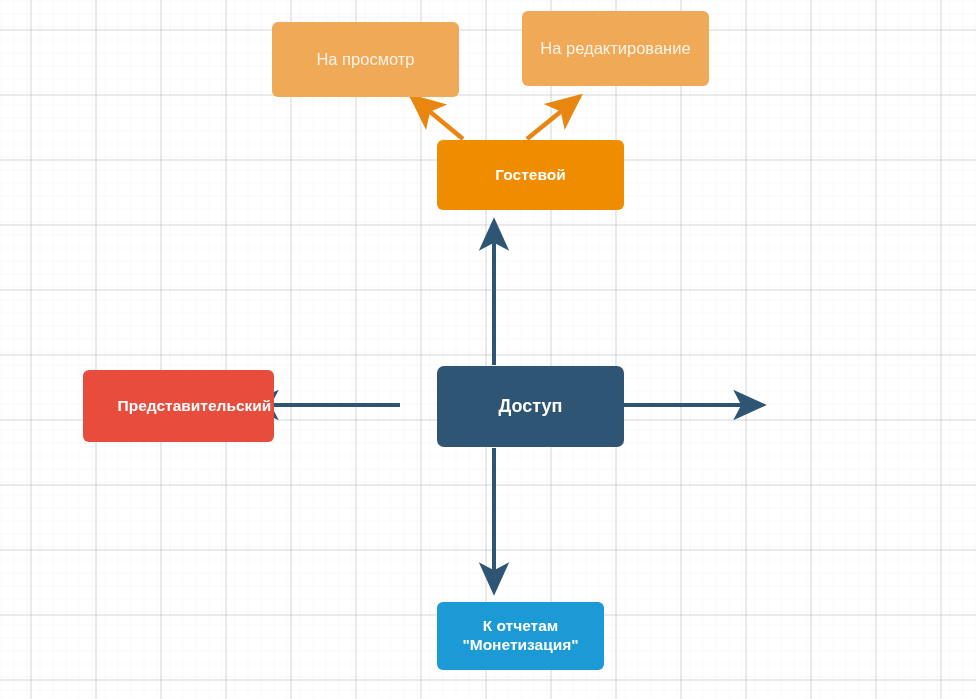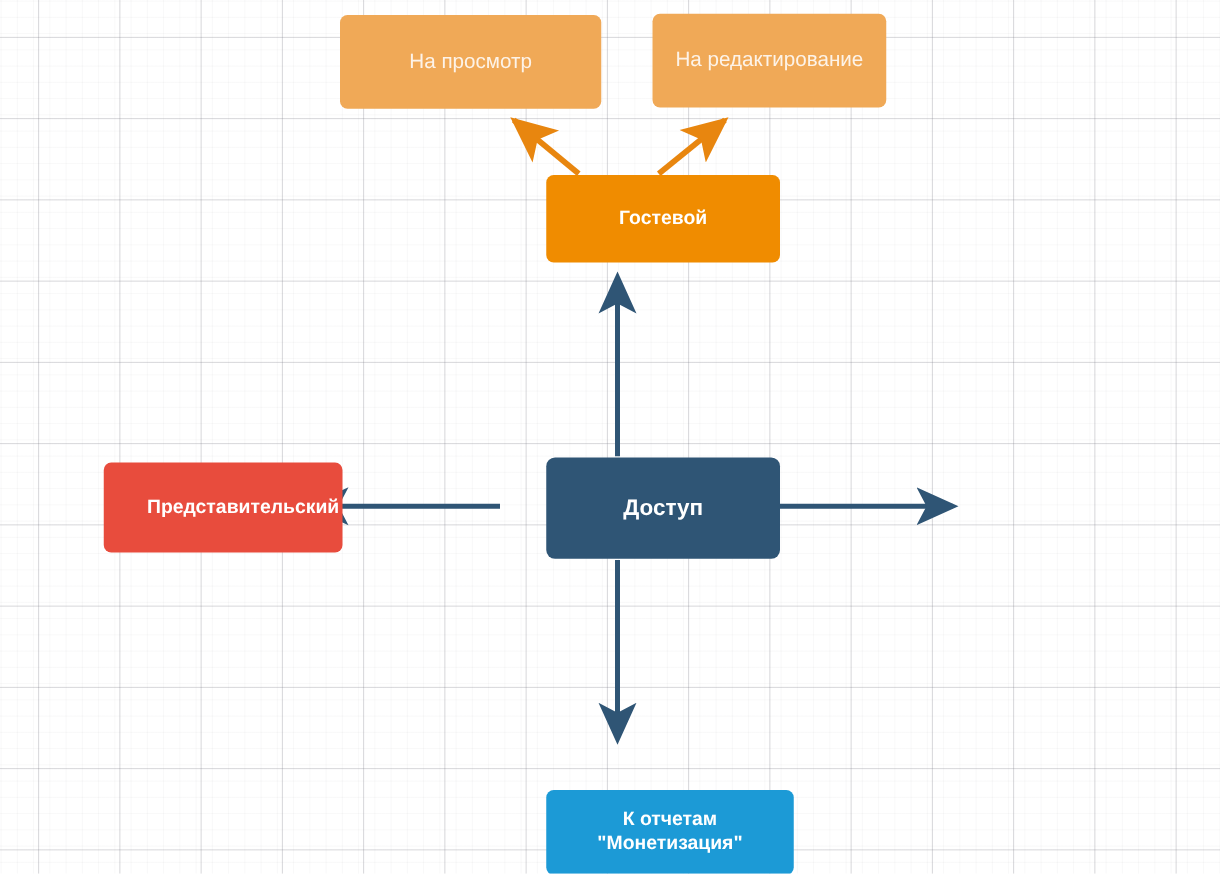--- a/index.html
+++ b/index.html
@@ -41,27 +41,27 @@
   .node.light {
     font-size: 16.5px;
     font-weight: 400;
     color: #fdf3e8;
   }
   .node.strong {
     font-weight: bold;
     color: #ffffff;
     margin-left: 36px;
   }
-  #node-view       { left: 272px; top: 12px;  width: 209px; height: 75px;  background: #f0a957; }
+  #node-view       { left: 272px; top: 22px;  width: 187px; height: 75px;  background: #f0a957; }
   #node-edit       { left: 522px; top: 11px;  width: 187px; height: 75px;  background: #f0a957; }
   #node-guest      { left: 401px; top: 140px; width: 187px; height: 70px;  background: #f08c00; font-size: 15.5px; }
   #node-center     { left: 401px; top: 366px; width: 187px; height: 81px;  background: #2f5575; font-size: 18px; border-radius: 7px; }
   #node-repr       { left: 47px;  top: 370px; width: 191px; height: 72px;  background: #e84c3d; font-size: 15.5px; padding-left: 32px; }
   #node-public     { left: 773px; top: 372px; width: 191px; height: 68px;  background: #1eaeb4; font-size: 15.5px; }
-  #node-reports    { left: 401px; top: 632px; width: 198px; height: 68px;  background: #1c9ad6; font-size: 15.5px; }
+  #node-reports    { left: 401px; top: 602px; width: 167px; height: 68px;  background: #1c9ad6; font-size: 15.5px; }
   #arrows {
     position: absolute;
     left: 0; top: 0;
     width: 976px;
     height: 699px;
     z-index: 2;
   }
 </style>
 </head>
 <body>

